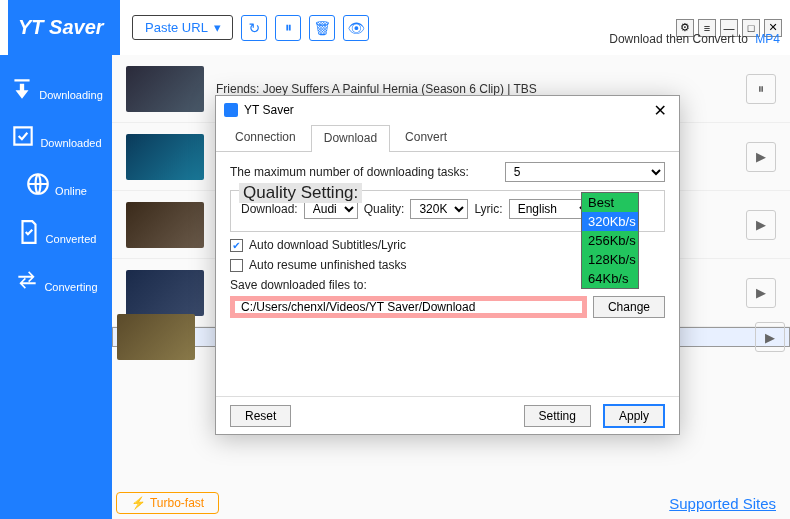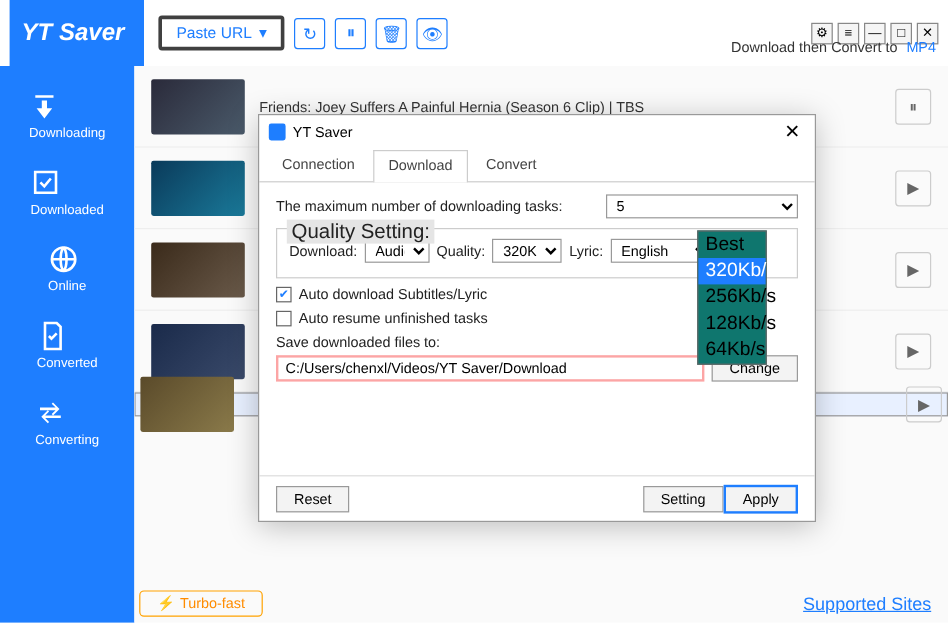--- a/index.html
+++ b/index.html
@@ -1,26 +1,26 @@
 <!DOCTYPE html>
 <html><head>
 <meta charset="utf-8">
 <style>
 *{box-sizing:border-box;margin:0;padding:0;font-family:"Segoe UI",Arial,sans-serif}
 body{width:790px;height:519px;background:#fff;overflow:hidden;position:relative;font-size:12px}
 .topbar{position:absolute;top:0;left:0;right:0;height:55px;display:flex;align-items:center;padding:0 8px}
 .logo{background:#1e7eff;color:#fff;font-weight:700;font-size:20px;width:112px;height:55px;display:flex;align-items:center;padding-left:10px;font-style:italic}
-.paste-btn{margin-left:12px;border:3px solid #404040;color:#1e7eff;padding:4px 12px;border-radius:3px;display:flex;align-items:center;gap:6px;cursor:pointer;font-size:13px}
+.paste-btn{margin-left:12px;border:1px solid #404040;color:#1e7eff;padding:4px 12px;border-radius:3px;display:flex;align-items:center;gap:6px;cursor:pointer;font-size:13px}
 .tbico{width:26px;height:26px;border:1px solid #1e7eff;border-radius:3px;margin-left:8px;display:flex;align-items:center;justify-content:center;color:#1e7eff;cursor:pointer;font-size:14px}
 .winctrls{margin-left:auto;display:flex;gap:4px}
 .winbtn{width:18px;height:18px;border:1px solid #888;background:#f5f5f5;display:flex;align-items:center;justify-content:center;font-size:11px;cursor:pointer}
 .convert-line{position:absolute;top:32px;right:10px;font-size:12px;color:#333}
 .convert-line a{color:#1e7eff;margin-left:4px}
 .sidebar{position:absolute;top:55px;left:0;width:112px;bottom:0;background:#1e7eff;display:flex;flex-direction:column;align-items:center;padding-top:20px;gap:22px;color:#fff}
-.navitem{display:flex;flex-direction:column;align-items:flex-start;gap:4px;cursor:pointer;font-size:11px}
+.navitem{display:flex;flex-direction:row;align-items:flex-end;gap:4px;cursor:pointer;font-size:11px}
 .navitem svg{width:26px;height:26px;fill:#fff}
 .content{position:absolute;top:55px;left:112px;right:0;bottom:0;background:#fafafa;overflow:hidden}
 .row{height:68px;display:flex;align-items:center;padding:0 14px;border-bottom:1px solid #eee}
 .thumb{width:78px;height:46px;background:#223;background:linear-gradient(135deg,#2a2a3a,#4a5a6a);border-radius:2px}
 .row.sel{background:#e8f0ff}
 .video-title{margin-left:12px;font-size:12px;color:#333;flex:1;white-space:nowrap;overflow:hidden;text-overflow:ellipsis}
 .row-btn{width:30px;height:30px;border:1px solid #ccc;border-radius:3px;display:flex;align-items:center;justify-content:center;cursor:pointer;color:#666;font-size:13px}
 .bottombar{position:absolute;bottom:0;left:0;right:0;height:32px;display:flex;align-items:center;padding:0 14px 0 4px}
 .turbo{border:1px solid #ffa200;color:#ff8c00;padding:3px 14px;border-radius:4px;font-size:12px;display:flex;align-items:center;gap:4px}
 .supported{margin-left:auto;color:#1e7eff;text-decoration:underline;font-size:15px;cursor:pointer}
@@ -32,25 +32,25 @@
 .tab.active{border-color:#ccc;background:#fff;position:relative;top:1px}
 .dlg-body{flex:1;padding:10px 14px;font-size:12px;color:#222}
 .frow{display:flex;align-items:center;margin-bottom:8px;gap:6px}
 .sel{border:1px solid #999;height:20px;font-size:12px;padding:0 4px;background:#fff}
 .wide{flex:1}
 .fieldset{border:1px solid #ccc;padding:8px 10px 4px;margin-bottom:6px;position:relative}
 .legend{position:absolute;top:-8px;left:8px;background:#e5e5e5;padding:0 4px;font-size:17px}
 .chk{display:flex;align-items:center;gap:6px;margin-bottom:6px}
 .chkbox{width:13px;height:13px;border:1px solid #666;display:inline-flex;align-items:center;justify-content:center;font-size:10px;color:#1e7eff}
 .pathrow{display:flex;gap:6px;margin-top:4px}
-.pathrow input{flex:1;border:2px solid #fca5a5;height:22px;padding:0 6px;font-size:12px}
+.pathrow input{flex:1;border:5px solid #fca5a5;height:22px;padding:0 6px;font-size:12px}
 .btn{border:1px solid #999;background:#f3f3f3;padding:3px 14px;font-size:12px;cursor:pointer}
 .btn.primary{border:2px solid #1e7eff}
-.dlg-footer{height:38px;border-top:1px solid #ddd;display:flex;align-items:center;padding:0 14px;gap:0}
-.dropdown{position:absolute;top:192px;left:581px;width:58px;background:#0f766e;border:1px solid #666;font-size:16px;z-index:20}
+.dlg-footer{height:38px;border-top:1px solid #ddd;display:flex;align-items:center;padding:0 14px;gap:12px}
+.dropdown{position:absolute;top:192px;left:581px;width:58px;background:#22c55e;border:1px solid #666;font-size:13px;z-index:20}
 .ddopt{padding:2px 6px;cursor:pointer}
 .ddopt.hl{background:#1e7eff;color:#fff}
 .appico{width:14px;height:14px;background:#1e7eff;border-radius:2px;display:inline-block}
 </style>
 </head>
 <body>
 
 <div class="topbar">
   <div class="logo">YT Saver</div>
   <div class="paste-btn">

